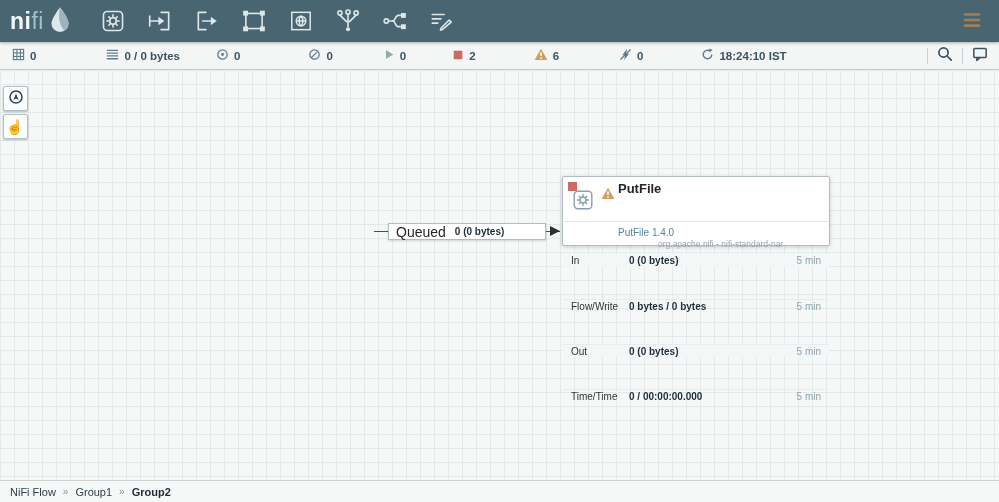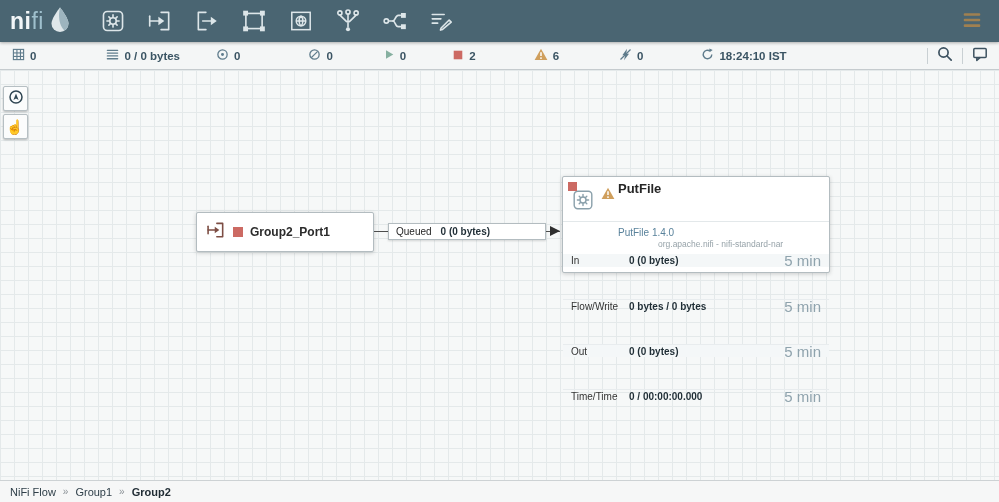--- a/index.html
+++ b/index.html
@@ -51,39 +51,39 @@
                padding-left:9px; gap:7px; }
   .run-square { width:10px; height:10px; background:#cc6a63; flex:0 0 auto; }
   .port-name { font-size:12px; font-weight:bold; color:#2b2b2b; }
 
   .conn-line { position:absolute; left:374px; top:161px; width:186px; height:0; border-top:1px solid #4d4d4d; }
   .conn-arrow { position:absolute; left:550px; top:156px; width:0; height:0;
                 border-left:10px solid #2f2f2f; border-top:5px solid transparent; border-bottom:5px solid transparent; }
   .conn-label { position:absolute; left:388px; top:153px; width:158px; height:17px; background:#fff;
                 border:1px solid #b3bcc0; box-shadow:0 1px 2px rgba(0,0,0,.15);
                 display:flex; align-items:center; padding:0 7px; gap:9px; cursor:pointer; }
-  .conn-label .qlabel { font-size:10px; color:#262626; }
+  .conn-label .qlabel { font-size:14px; color:#262626; }
   .conn-label .qvalue { font-size:10px; font-weight:bold; color:#1f2d35; }
 
-  .proc-node { left:562px; top:106px; width:268px; height:97px; }
+  .proc-node { left:562px; top:106px; width:268px; height:70px; }
   .proc-header { position:relative; height:44px; }
   .proc-status { position:absolute; left:5px; top:5px; width:9px; height:9px; background:#cc6a63; z-index:2; }
   .proc-icon { position:absolute; left:8px; top:11px; color:#8aa0ab; }
   .proc-warn { position:absolute; left:38px; top:9px; }
   .proc-text { position:absolute; left:55px; top:4px; }
   .proc-name { font-size:13px; font-weight:bold; color:#262626; line-height:15px; }
   .proc-type { font-size:10px; color:#59829b; line-height:12px;margin-top:31px; }
   .proc-bundle { font-size:8.5px; color:#97a3a9; line-height:11px;margin-left:40px; }
   .proc-stats { border-top:1px solid #e3e8ea; }
   .stat-row { display:flex; align-items:center; height:13px; padding:0 8px; font-size:10px;margin-top:32px; }
   .stat-row:nth-child(odd) { background:#f4f7f8; }
   .stat-row + .stat-row { border-top:1px solid #e8ecee; }
   .stat-row .slabel { width:58px; color:#333; flex:0 0 auto; }
   .stat-row .svalue { flex:1 1 auto; font-weight:bold; color:#1f2d35; }
-  .stat-row .swindow { font-size:15px; color:#8fa3ad; }
+  .stat-row .swindow { font-size:10px; color:#8fa3ad; }
 
   
   .breadcrumb { height:22px; background:#f6f7f7; border-top:1px solid #cdd2d4; display:flex;
                 align-items:center; padding-left:10px; gap:7px; font-size:11px; flex:0 0 auto; }
   .crumb { color:#30404a; cursor:pointer;text-align:right; }
   .crumb.current { font-weight:bold; color:#1f2b33; cursor:default; }
   .crumb-sep { color:#8a9196; font-size:10px; }
 </style>
 </head>
 <body>
@@ -322,32 +322,20 @@
             <circle cx="8" cy="8" r="6"></circle>
               <polygon points="8,4.4 10.6,11 8,9.4 5.4,11" fill="#2f4552" stroke="none"></polygon>
           </svg>
         </span>
       </button>
       <button class="ctl-btn" title="Operate">
         <span>☝</span>
       </button>
     </div>
 
-    <div class="node port-node">
-      <span>
-        <svg width="20" height="20" viewBox="0 0 24 24" fill="none" stroke="#7d4e44" stroke-width="1.9" stroke-linecap="round" stroke-linejoin="round">
-          <polyline points="13,4 20,4 20,20 13,20"></polyline>
-            <line x1="2.5" y1="7.5" x2="2.5" y2="16.5"></line>
-          <line x1="2.5" y1="12" x2="11" y2="12"></line>
-            <polygon points="10.5,8 16,12 10.5,16" fill="#7d4e44" stroke="none"></polygon>
-        </svg>
-      </span>
-      <span class="run-square"></span>
-      <span class="port-name">Group2_Port1</span>
-    </div>
 
     <div class="conn-line"></div>
     <div class="conn-arrow"></div>
     <div class="conn-label">
       <span class="qlabel">Queued</span>
       <span class="qvalue">0 (0 bytes)</span>
     </div>
 
     <div class="node proc-node">
       <div class="proc-header">

